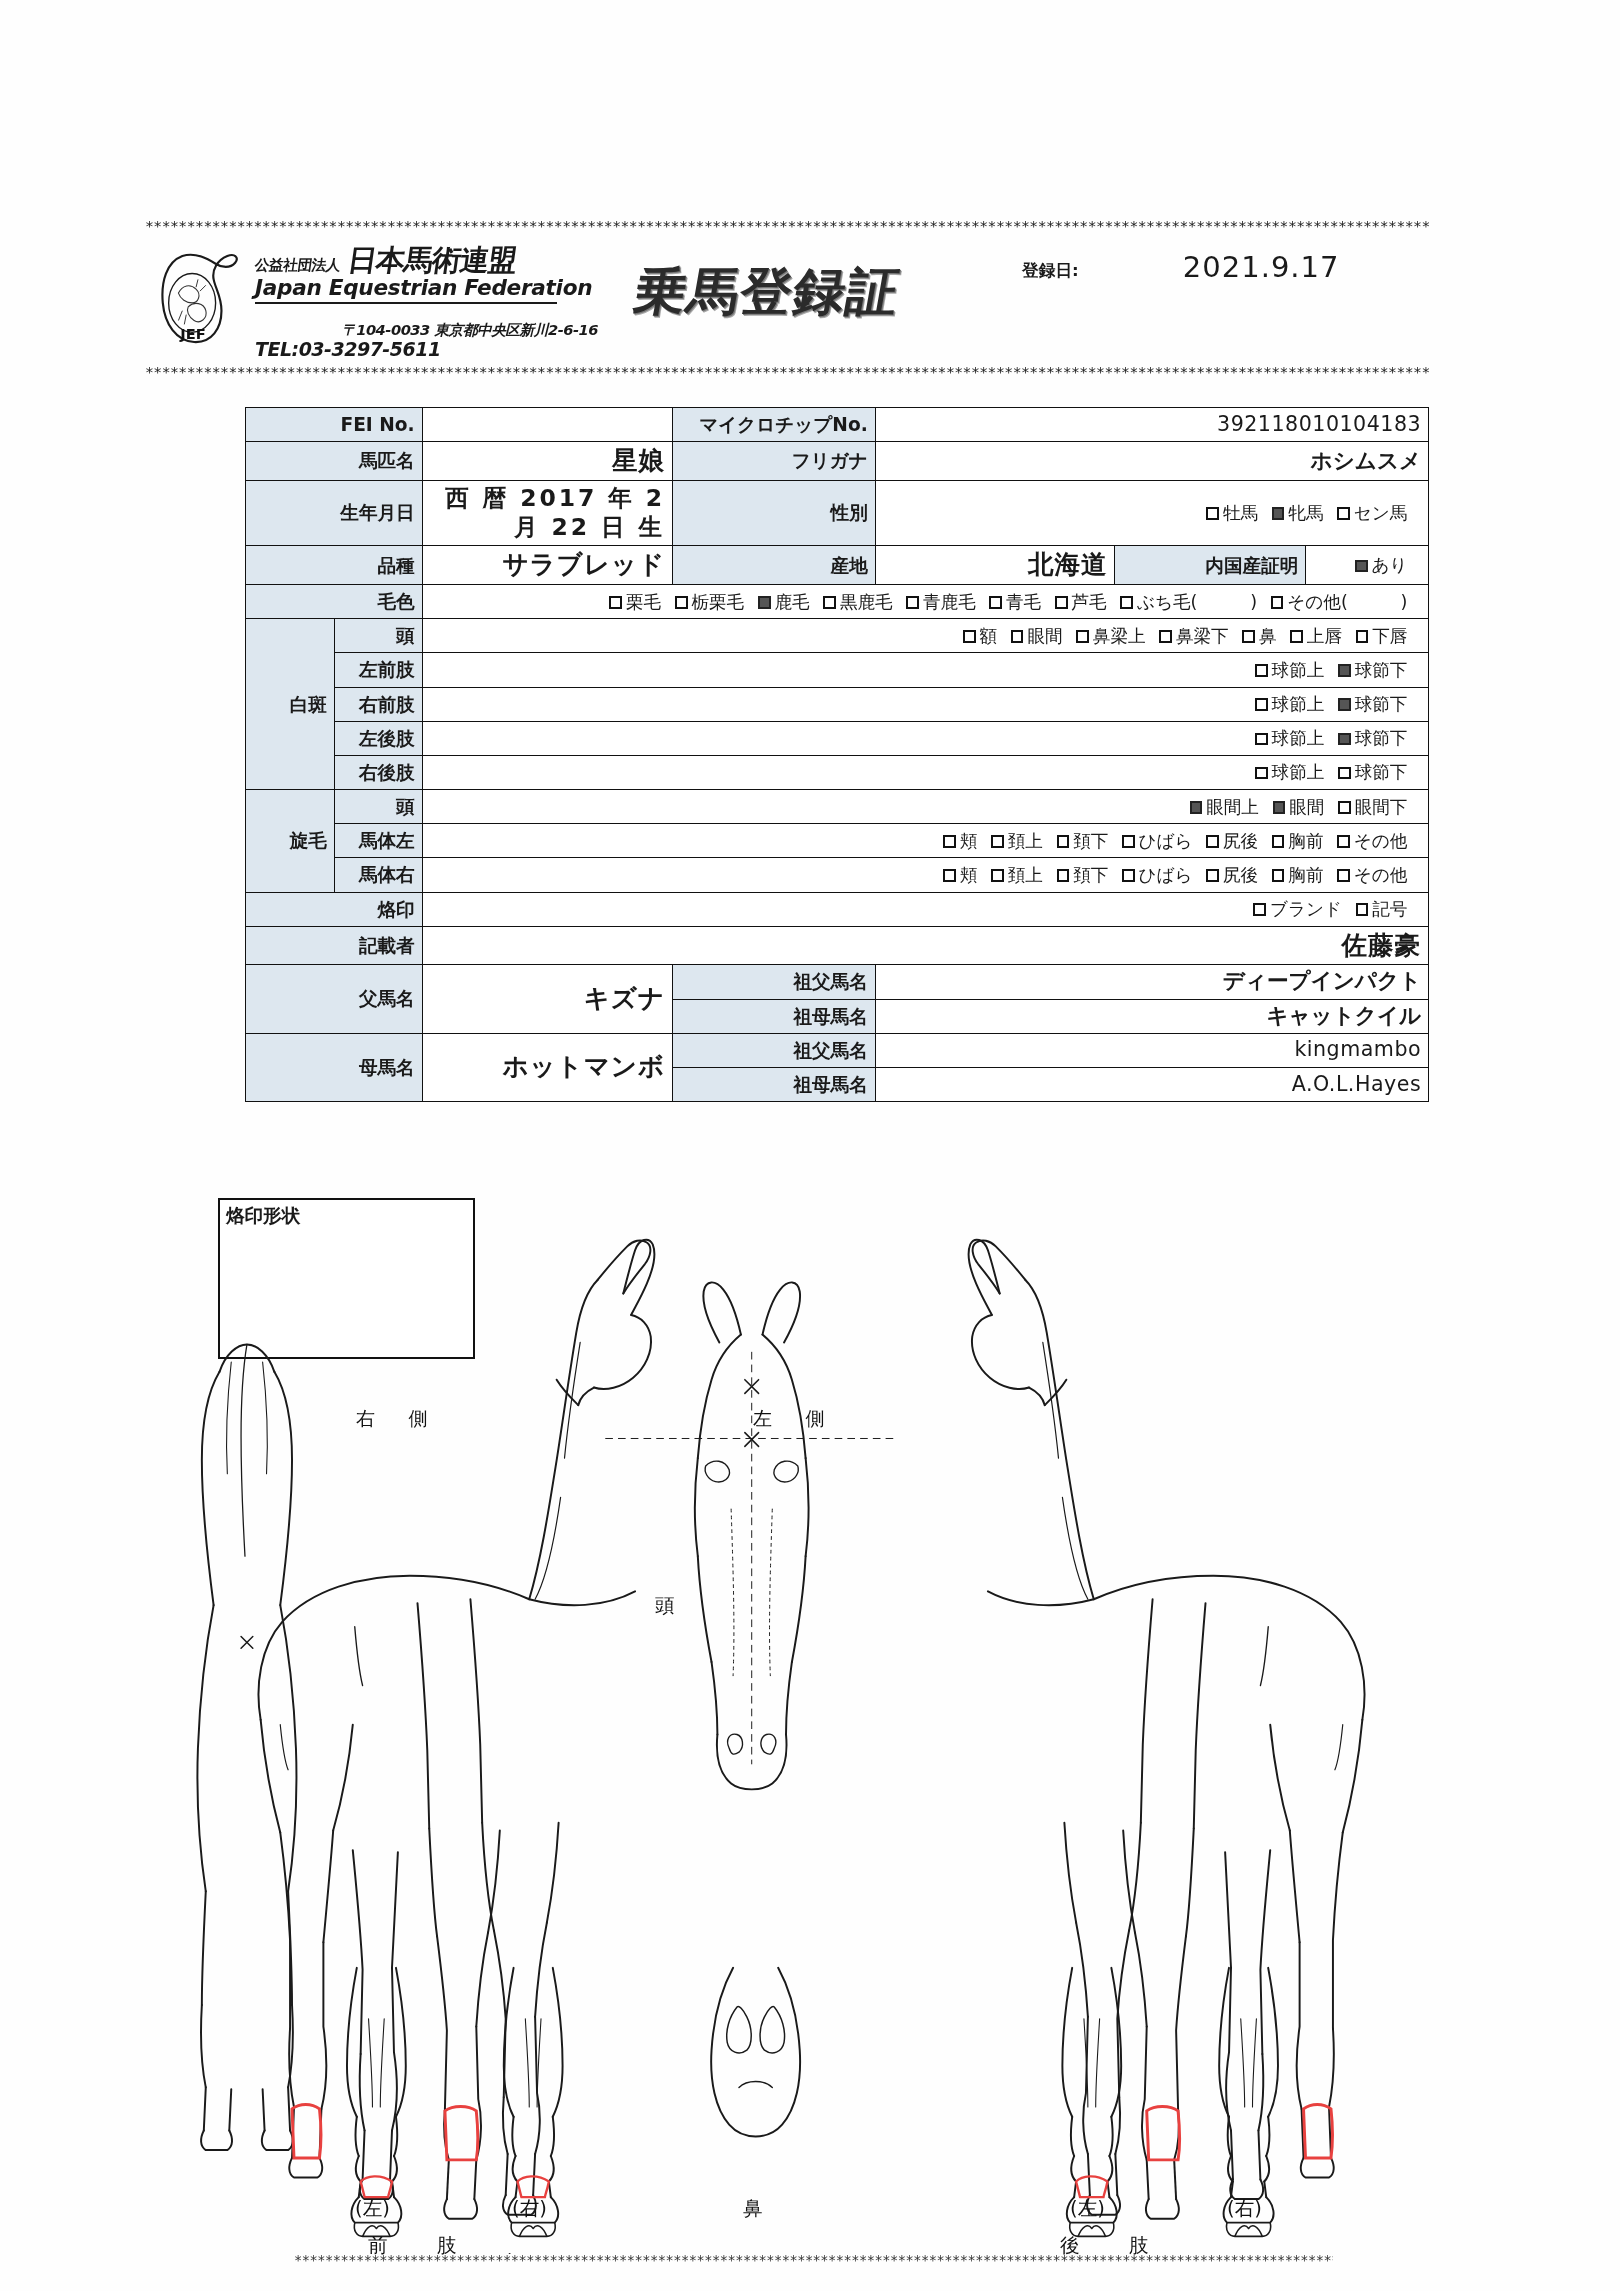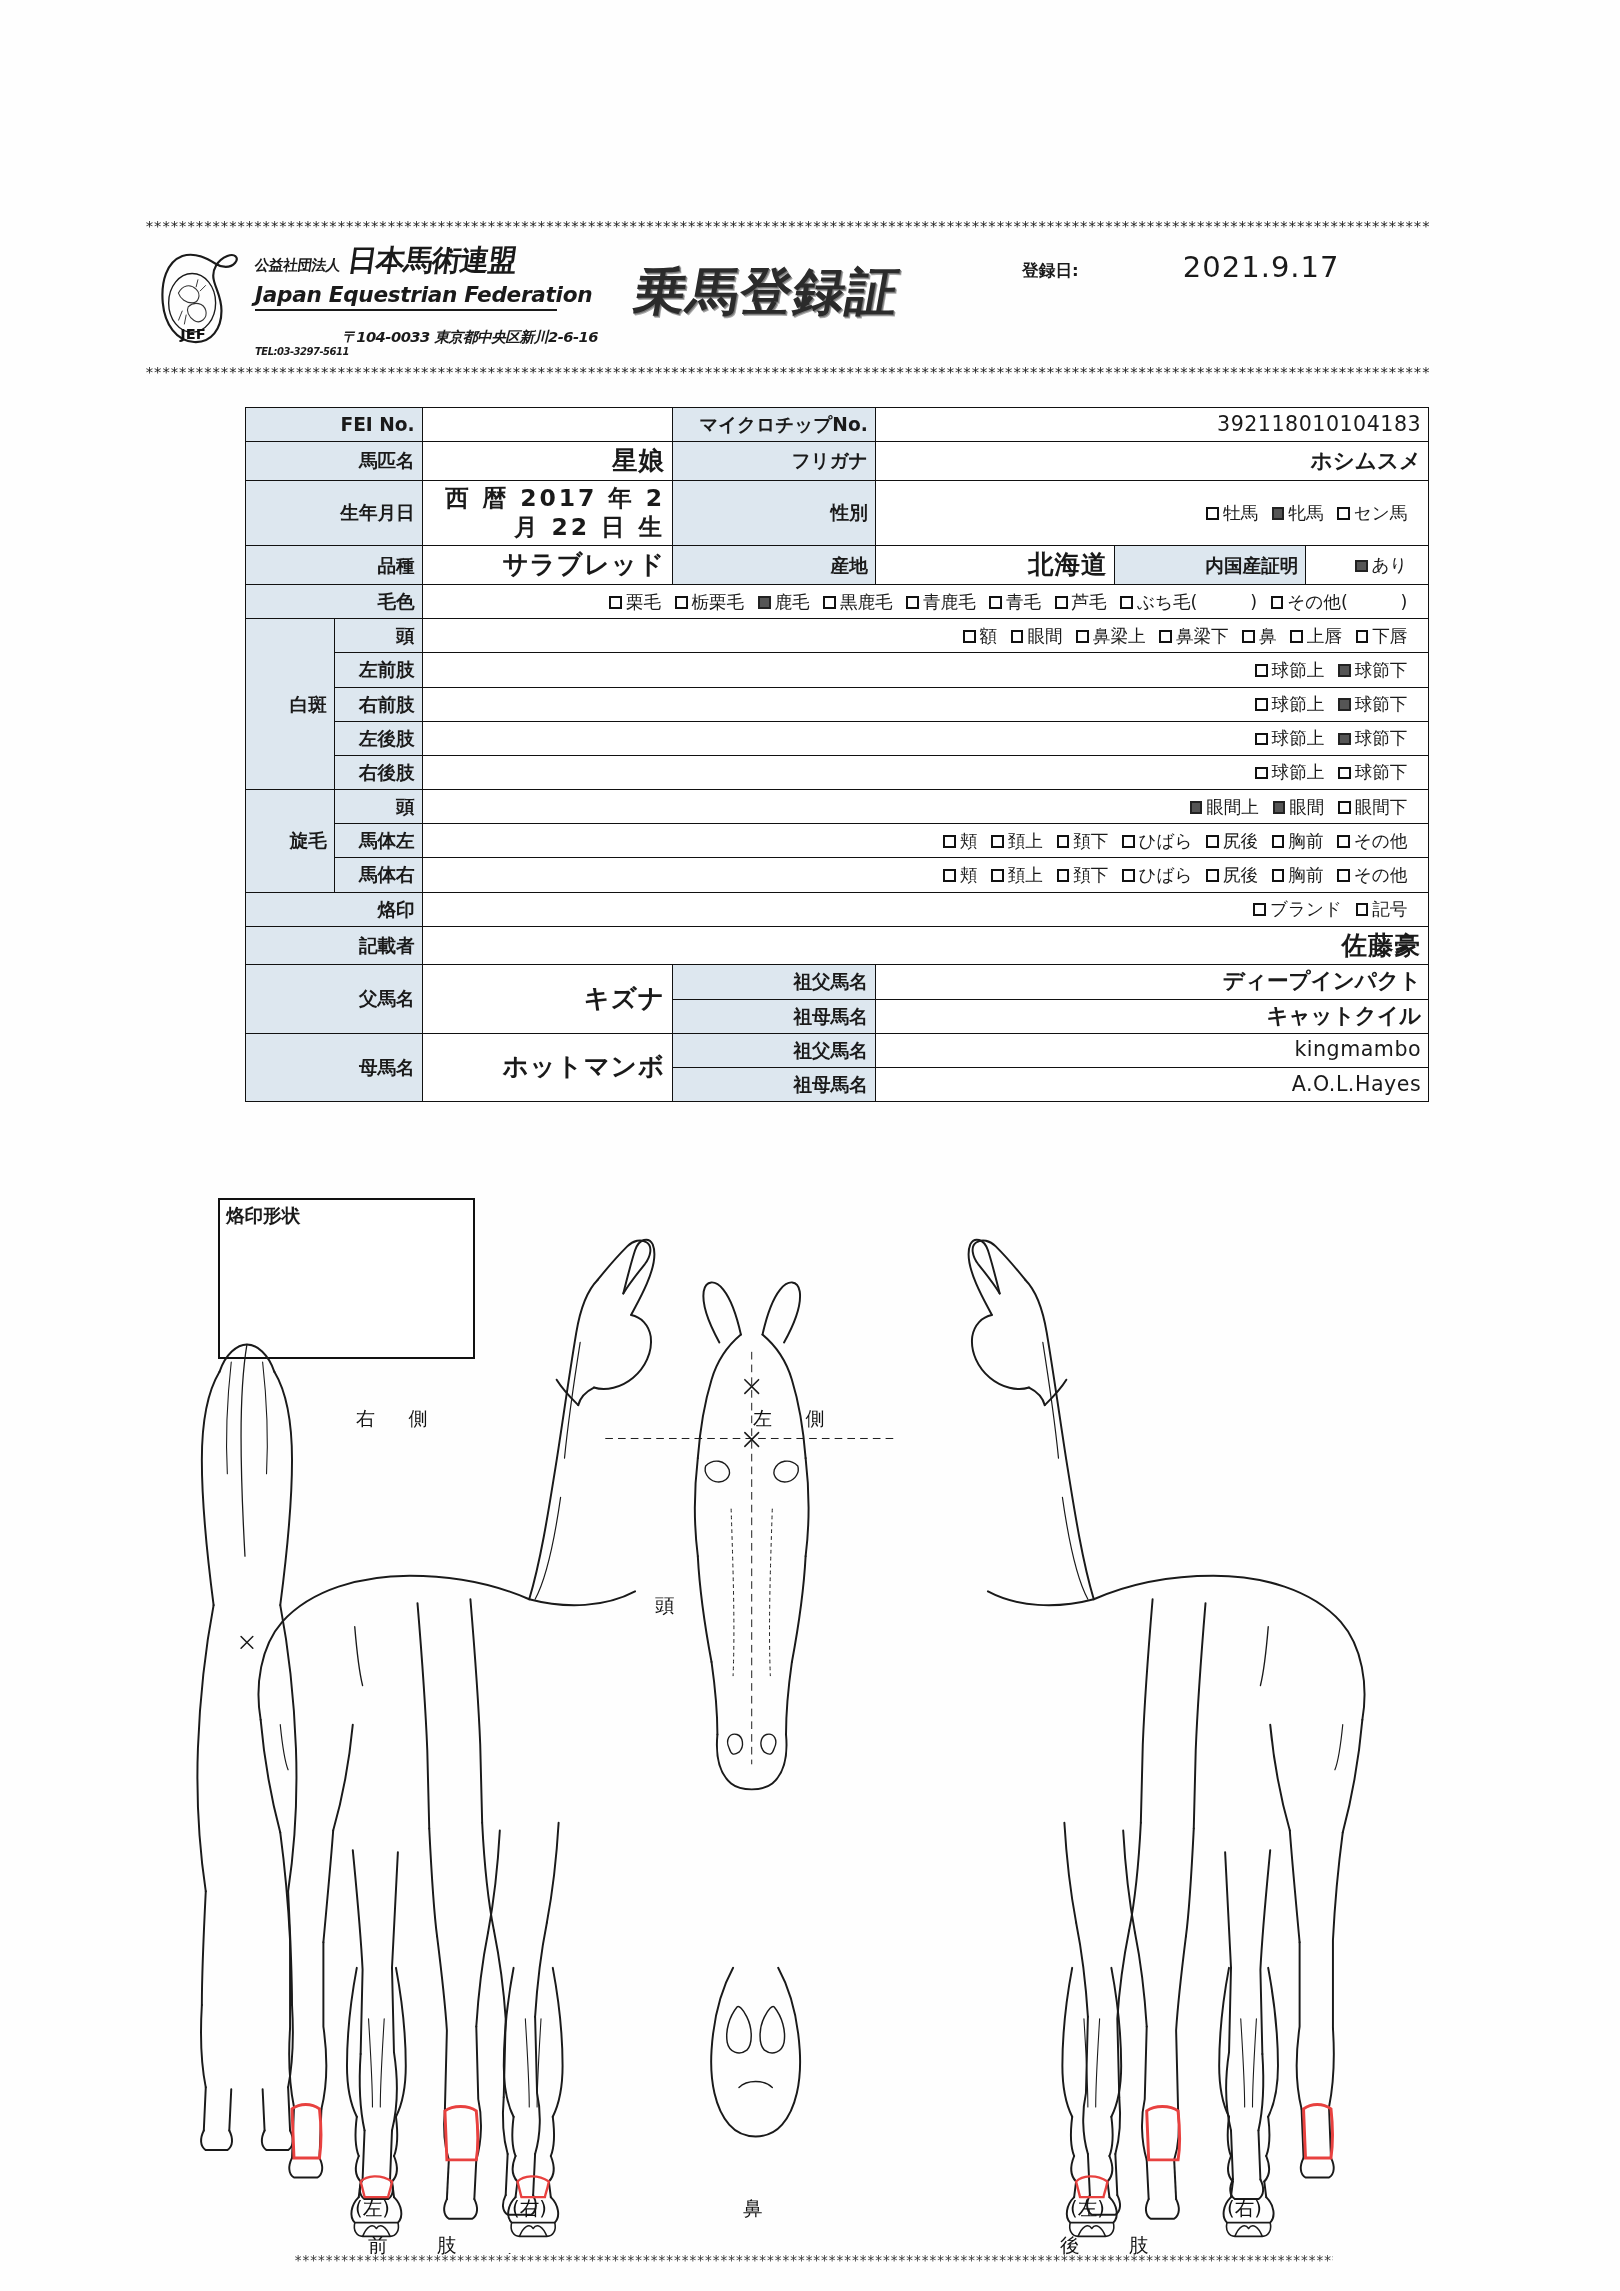--- a/index.html
+++ b/index.html
@@ -22,25 +22,25 @@
   .stars.top{top:219px;}
   .stars.bottom{top:365px;}
 
   
   .header{position:absolute;left:145px;top:240px;width:1284px;height:118px;}
   .jef-logo{position:absolute;left:7.8px;top:5.9px;width:90px;height:103px;}
   .org-block{position:absolute;left:110px;top:5.9px;width:343px;}
   .org-kanji-line{display:flex;align-items:flex-end;gap:7.8px;}
   .org-prefix{font-size:14.7px;font-weight:bold;letter-spacing:-0.5px;transform:skewX(-8deg);}
   .org-name-jp{font-size:29px;font-weight:bold;letter-spacing:-1px;transform:skewX(-8deg);line-height:1;}
-  .org-name-en{font-size:21.6px;font-style:italic;font-weight:bold;letter-spacing:-0.3px;margin-top:7px;
+  .org-name-en{font-size:21.6px;font-style:italic;font-weight:bold;letter-spacing:-0.3px;margin-top:0;
                font-family:"DejaVu Sans","Liberation Sans",sans-serif;}
   .org-addr-rule{border-top:2px solid #1a1a1a;margin-top:2px;width:302px;}
   .org-addr{font-size:14.7px;font-style:italic;font-weight:bold;letter-spacing:-0.5px;margin-top:18px;line-height:1.15;text-align:right;}
-  .org-tel{font-size:10px;font-style:italic;font-weight:bold;letter-spacing:-0.5px;line-height:1.15;}
+  .org-tel{font-size:19px;font-style:italic;font-weight:bold;letter-spacing:-0.5px;line-height:1.15;}
 
   .doc-title{
     position:absolute;left:490px;top:17.6px;
     font-size:51px;font-weight:bold;letter-spacing:2px;
     transform:skewX(-10deg);
     color:#2b2b2b;
     text-shadow:1px 1px 0 #777,2px 2px 0 #aaa;
   }
 
   .reg-block{position:absolute;left:877px;top:11.8px;width:402px;}

